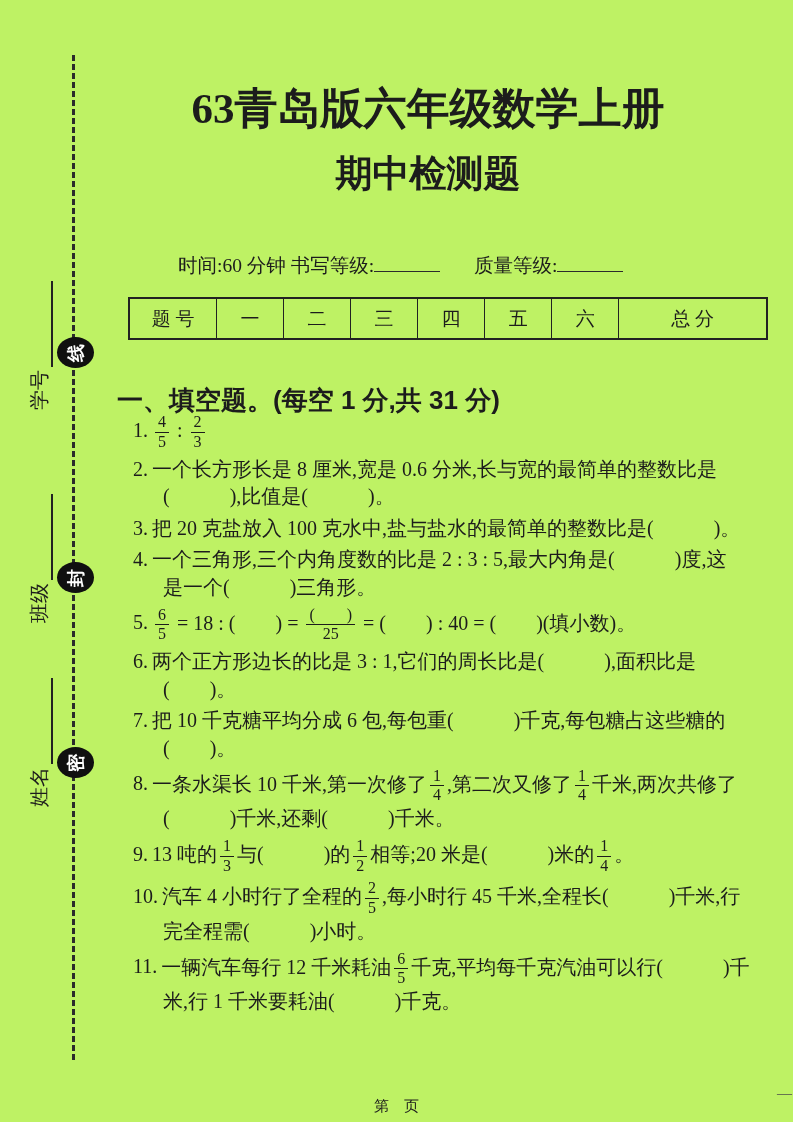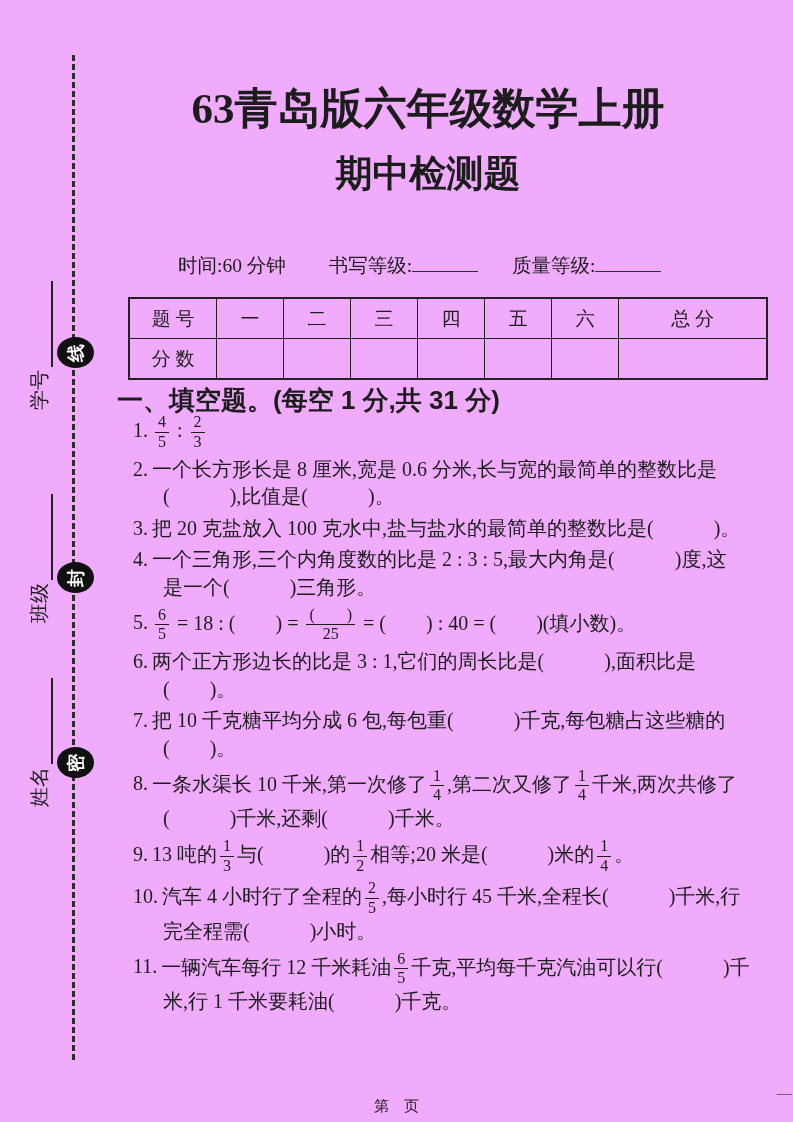--- a/index.html
+++ b/index.html
@@ -1,17 +1,17 @@
 <!DOCTYPE html>
 <html><head>
 <meta charset="utf-8">
 <style>
   html,body { margin:0; padding:0; background:#ffffff; }
   .page {
-    position:relative; width:793px; height:1122px; background:#f0abfc;
+    position:relative; width:793px; height:1122px; background:#bef264;
     font-family:"Liberation Serif","DejaVu Serif",serif; color:#1c1c1c;
     overflow:hidden;
   }
   
   .seal-dash {
     position:absolute; left:72px; top:55px; height:1005px; width:0;
     border-left:3px dashed #2b2b2b;
   }
   .stamp {
     position:absolute; left:57px; width:37px; height:31px; background:#101010;
@@ -30,21 +30,21 @@
   
   .title {
     position:absolute; left:108px; top:80px; width:640px; margin:0; text-align:center;
     font-size:43px; font-weight:bold; white-space:nowrap;
   }
   .subtitle {
     position:absolute; left:108px; top:149px; width:640px; text-align:center;
     font-size:37px; font-weight:bold; white-space:nowrap;
   }
   .info-row { position:absolute; left:178px; top:252px; font-size:19.5px; white-space:nowrap; }
-  .info-field.f1 { margin-left:38px; }
+  .info-field.f1 { }
   .info-field.f2 { margin-left:29px; }
   .grade-blank { display:inline-block; width:66px; height:16px; border-bottom:1.5px solid #2b2b2b; }
   
   .score-table {
     position:absolute; left:128px; top:297px; width:640px;
     border-collapse:collapse; border:2.5px solid #222; font-size:19px;
   }
   .score-table td { border:1.5px solid #222; height:39px; text-align:center; padding:0; }
   .score-table td.col0 { width:86px; }
   
@@ -89,30 +89,20 @@
     <tbody>
         <tr>
           <td class="col0">题 号</td>
           <td>一</td>
           <td>二</td>
           <td>三</td>
           <td>四</td>
           <td>五</td>
           <td>六</td>
           <td>总 分</td>
-        </tr>
-        <tr>
-          <td class="col0">分 数</td>
-          <td></td>
-          <td></td>
-          <td></td>
-          <td></td>
-          <td></td>
-          <td></td>
-          <td></td>
         </tr>
       </tbody>
   </table>
 
   <div class="section-heading">一、填空题。(每空 1 分,共 31 分)</div>
 
   <div class="questions">
       <div class="question">
         <div class="qline"><span class="qnum">1.</span><span class="frac"><span class="fn">4</span><span class="fd">5</span></span><span> : </span><span class="frac"><span class="fn">2</span><span class="fd">3</span></span></div>
       </div>

